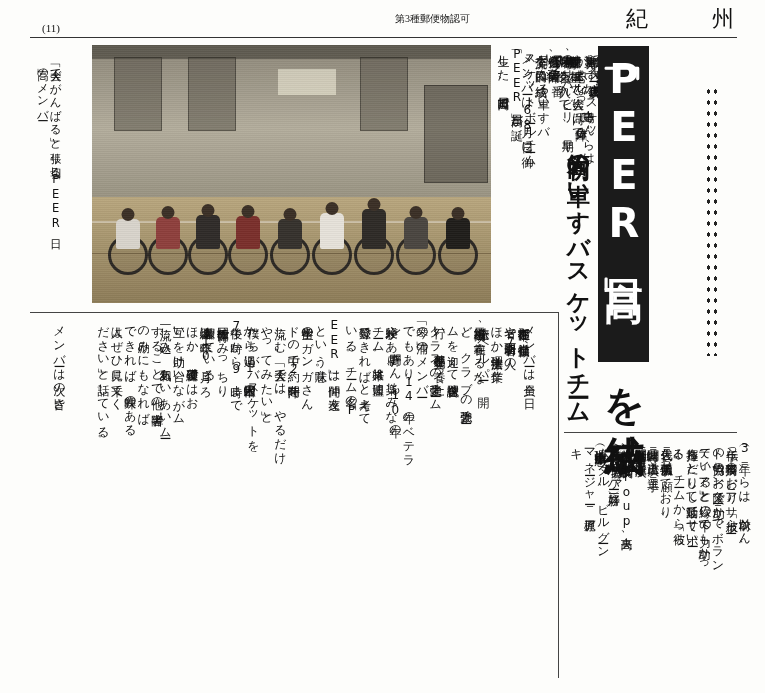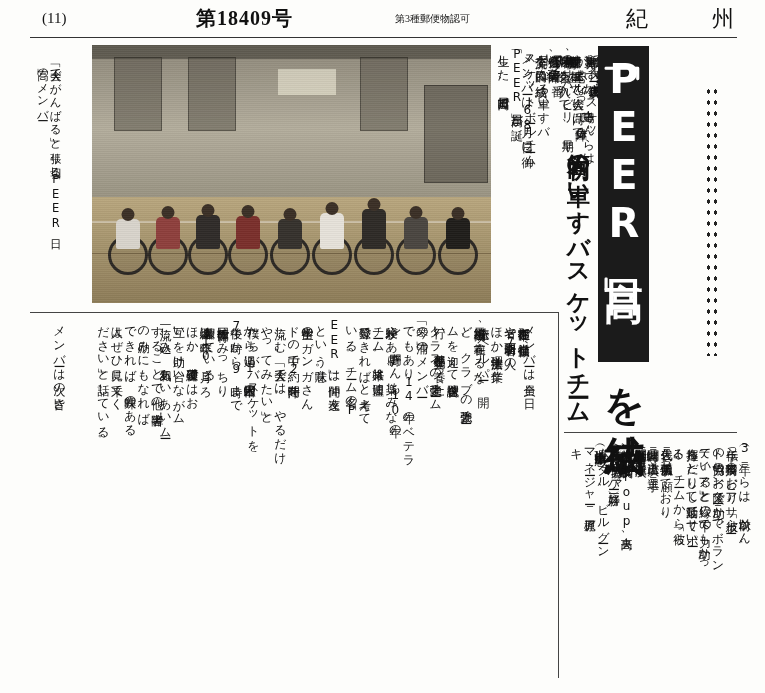--- a/index.html
+++ b/index.html
@@ -25,22 +25,22 @@
 
   
   .masthead {
     position: absolute;
     left: 0; top: 0;
     width: 765px;
     height: 40px;
   }
   .mh-page-no {
     position: absolute;
-    left: 42px; top: 10px;
-    font-size: 15px;
+    left: 42px; top: 22px;
+    font-size: 11px;
     letter-spacing: 0px;
   }
   .mh-issue {
     position: absolute;
     left: 196px; top: 5px;
     font-size: 20px;
     font-weight: bold;
     letter-spacing: 1px;
   }
   .mh-postal {
@@ -281,21 +281,20 @@
     background-size: 7px 11px;
   }
 </style>
 </head>
 <body>
 
 <div class="page">
 
   <div class="masthead">
     <div class="mh-page-no">(11)</div>
-    <div class="mh-issue">第18409号</div>
     <div class="mh-postal">第3種郵便物認可</div>
     <div class="mh-paper-1">紀</div>
     <div class="mh-paper-2">州</div>
     <div class="mh-rule"></div>
   </div>
 
   <div class="article">
 
     <div class="photo-box">
       <div class="photo-wall"></div>

